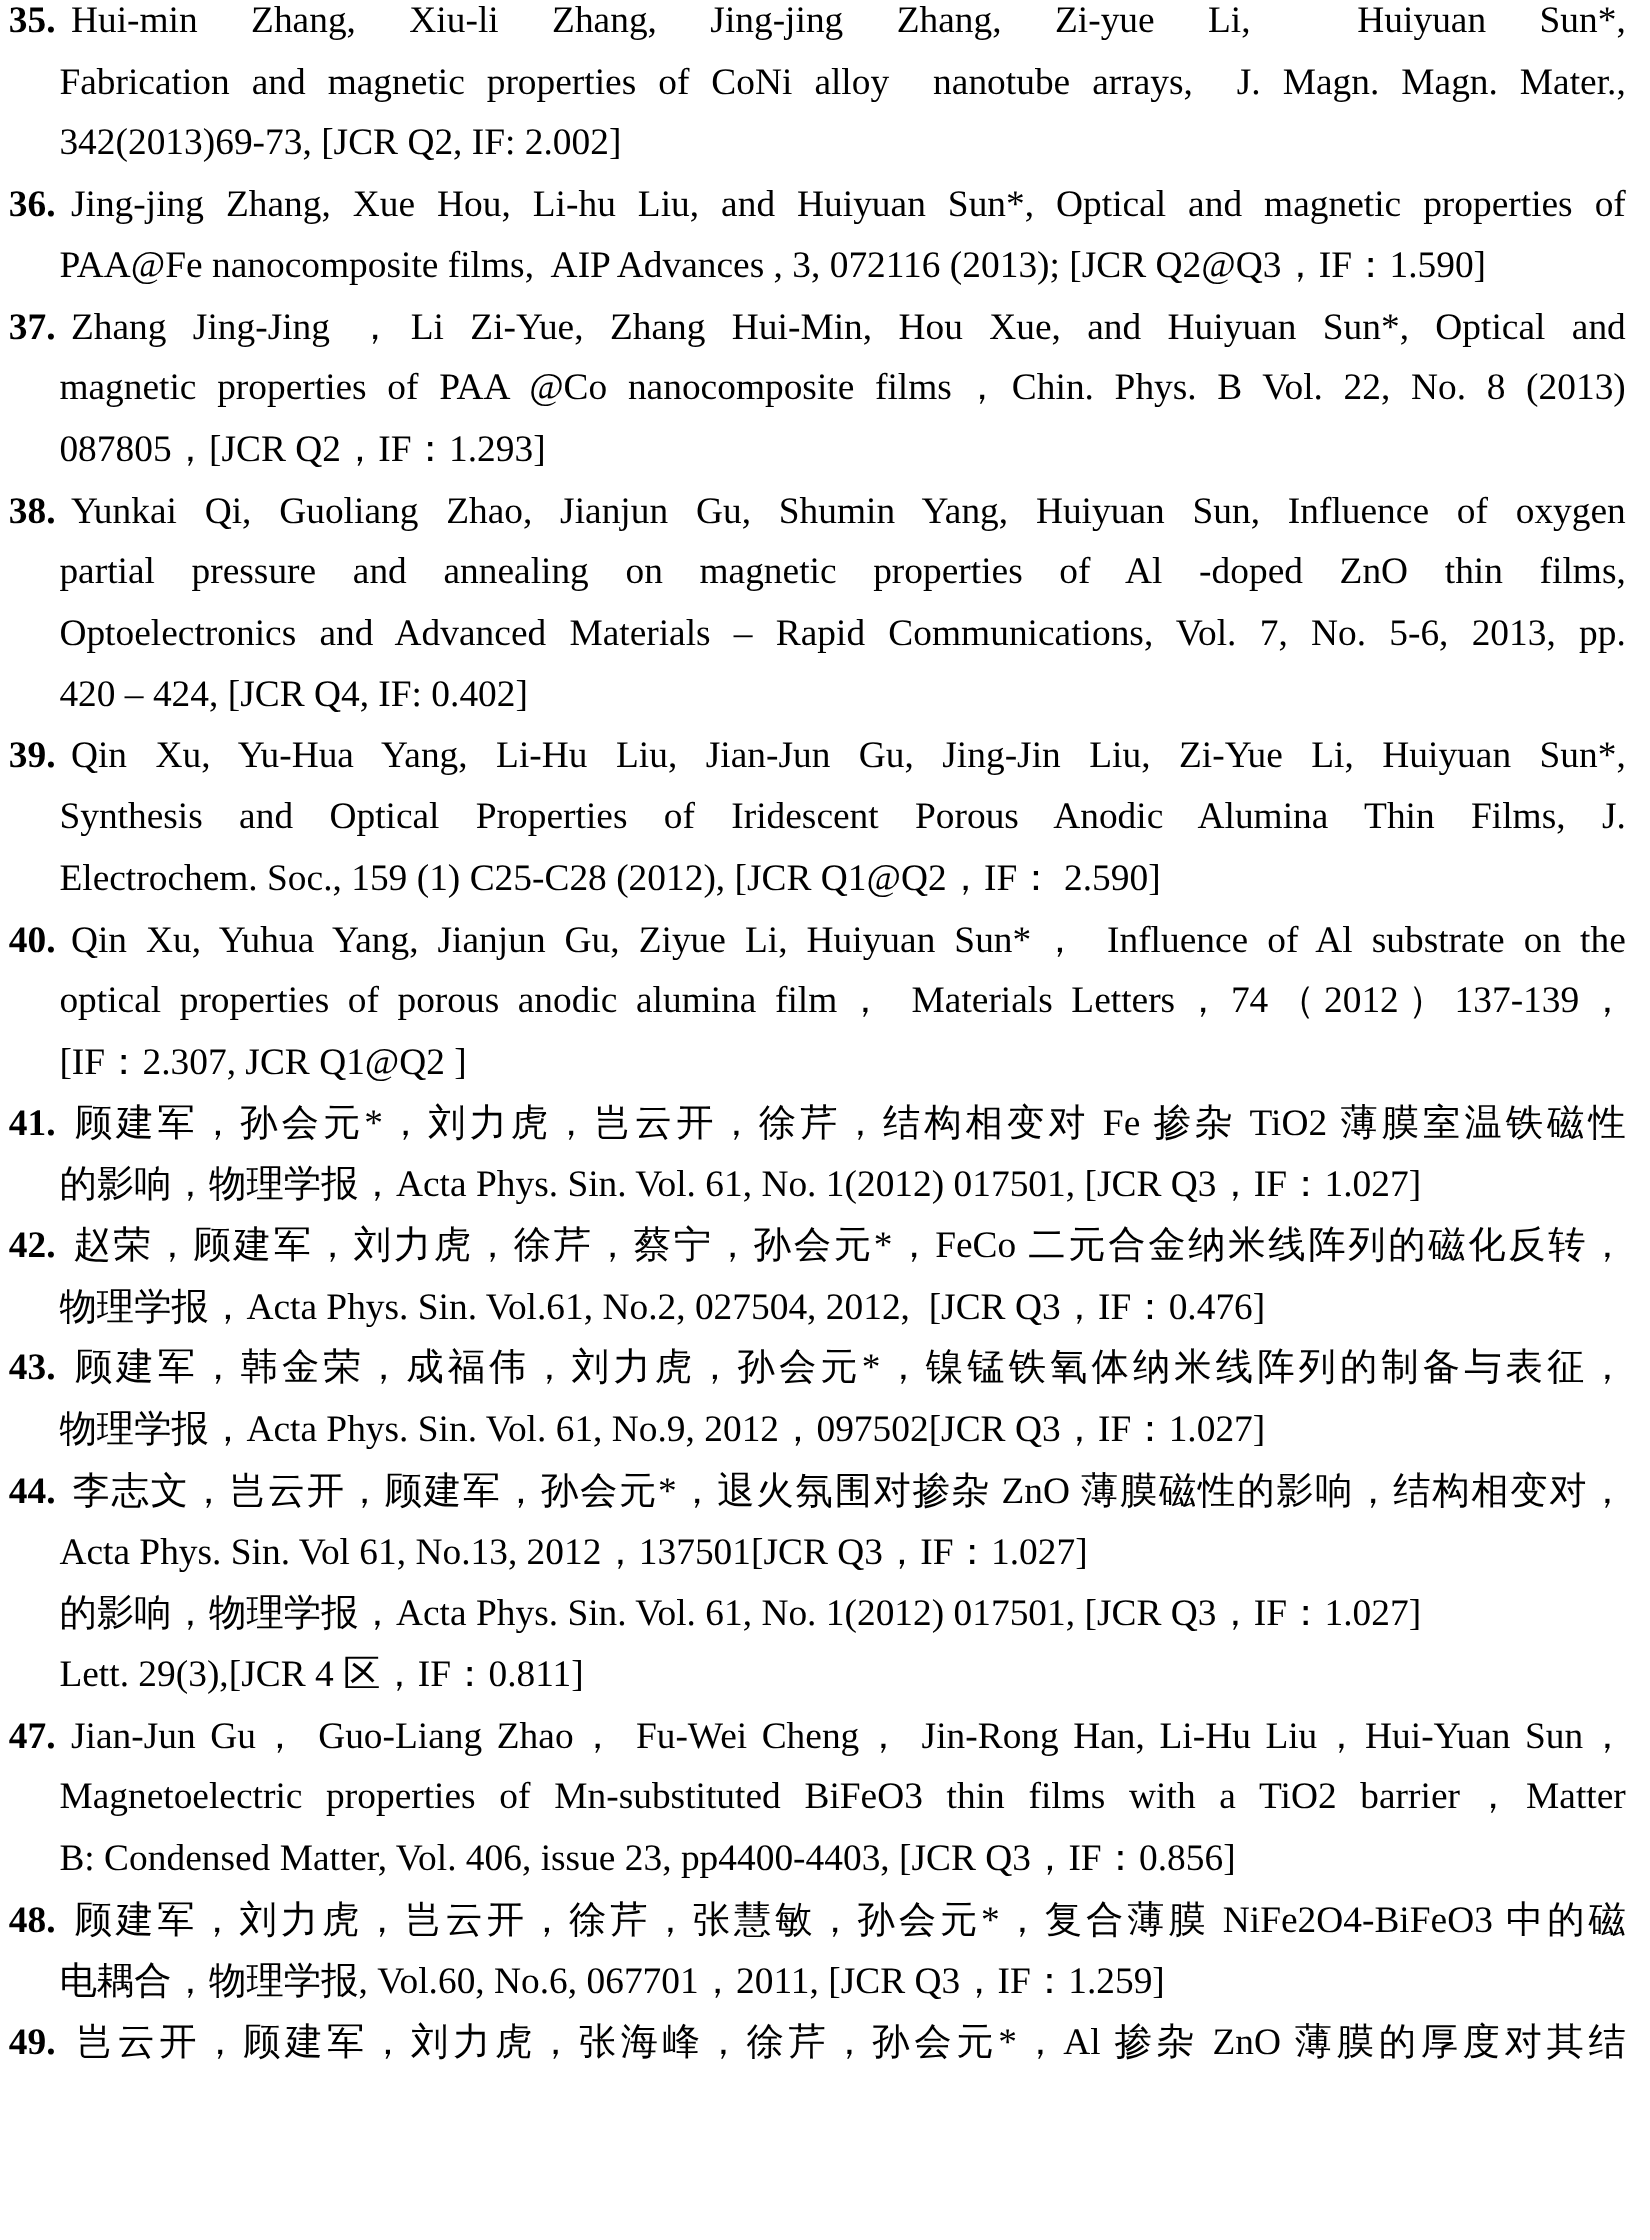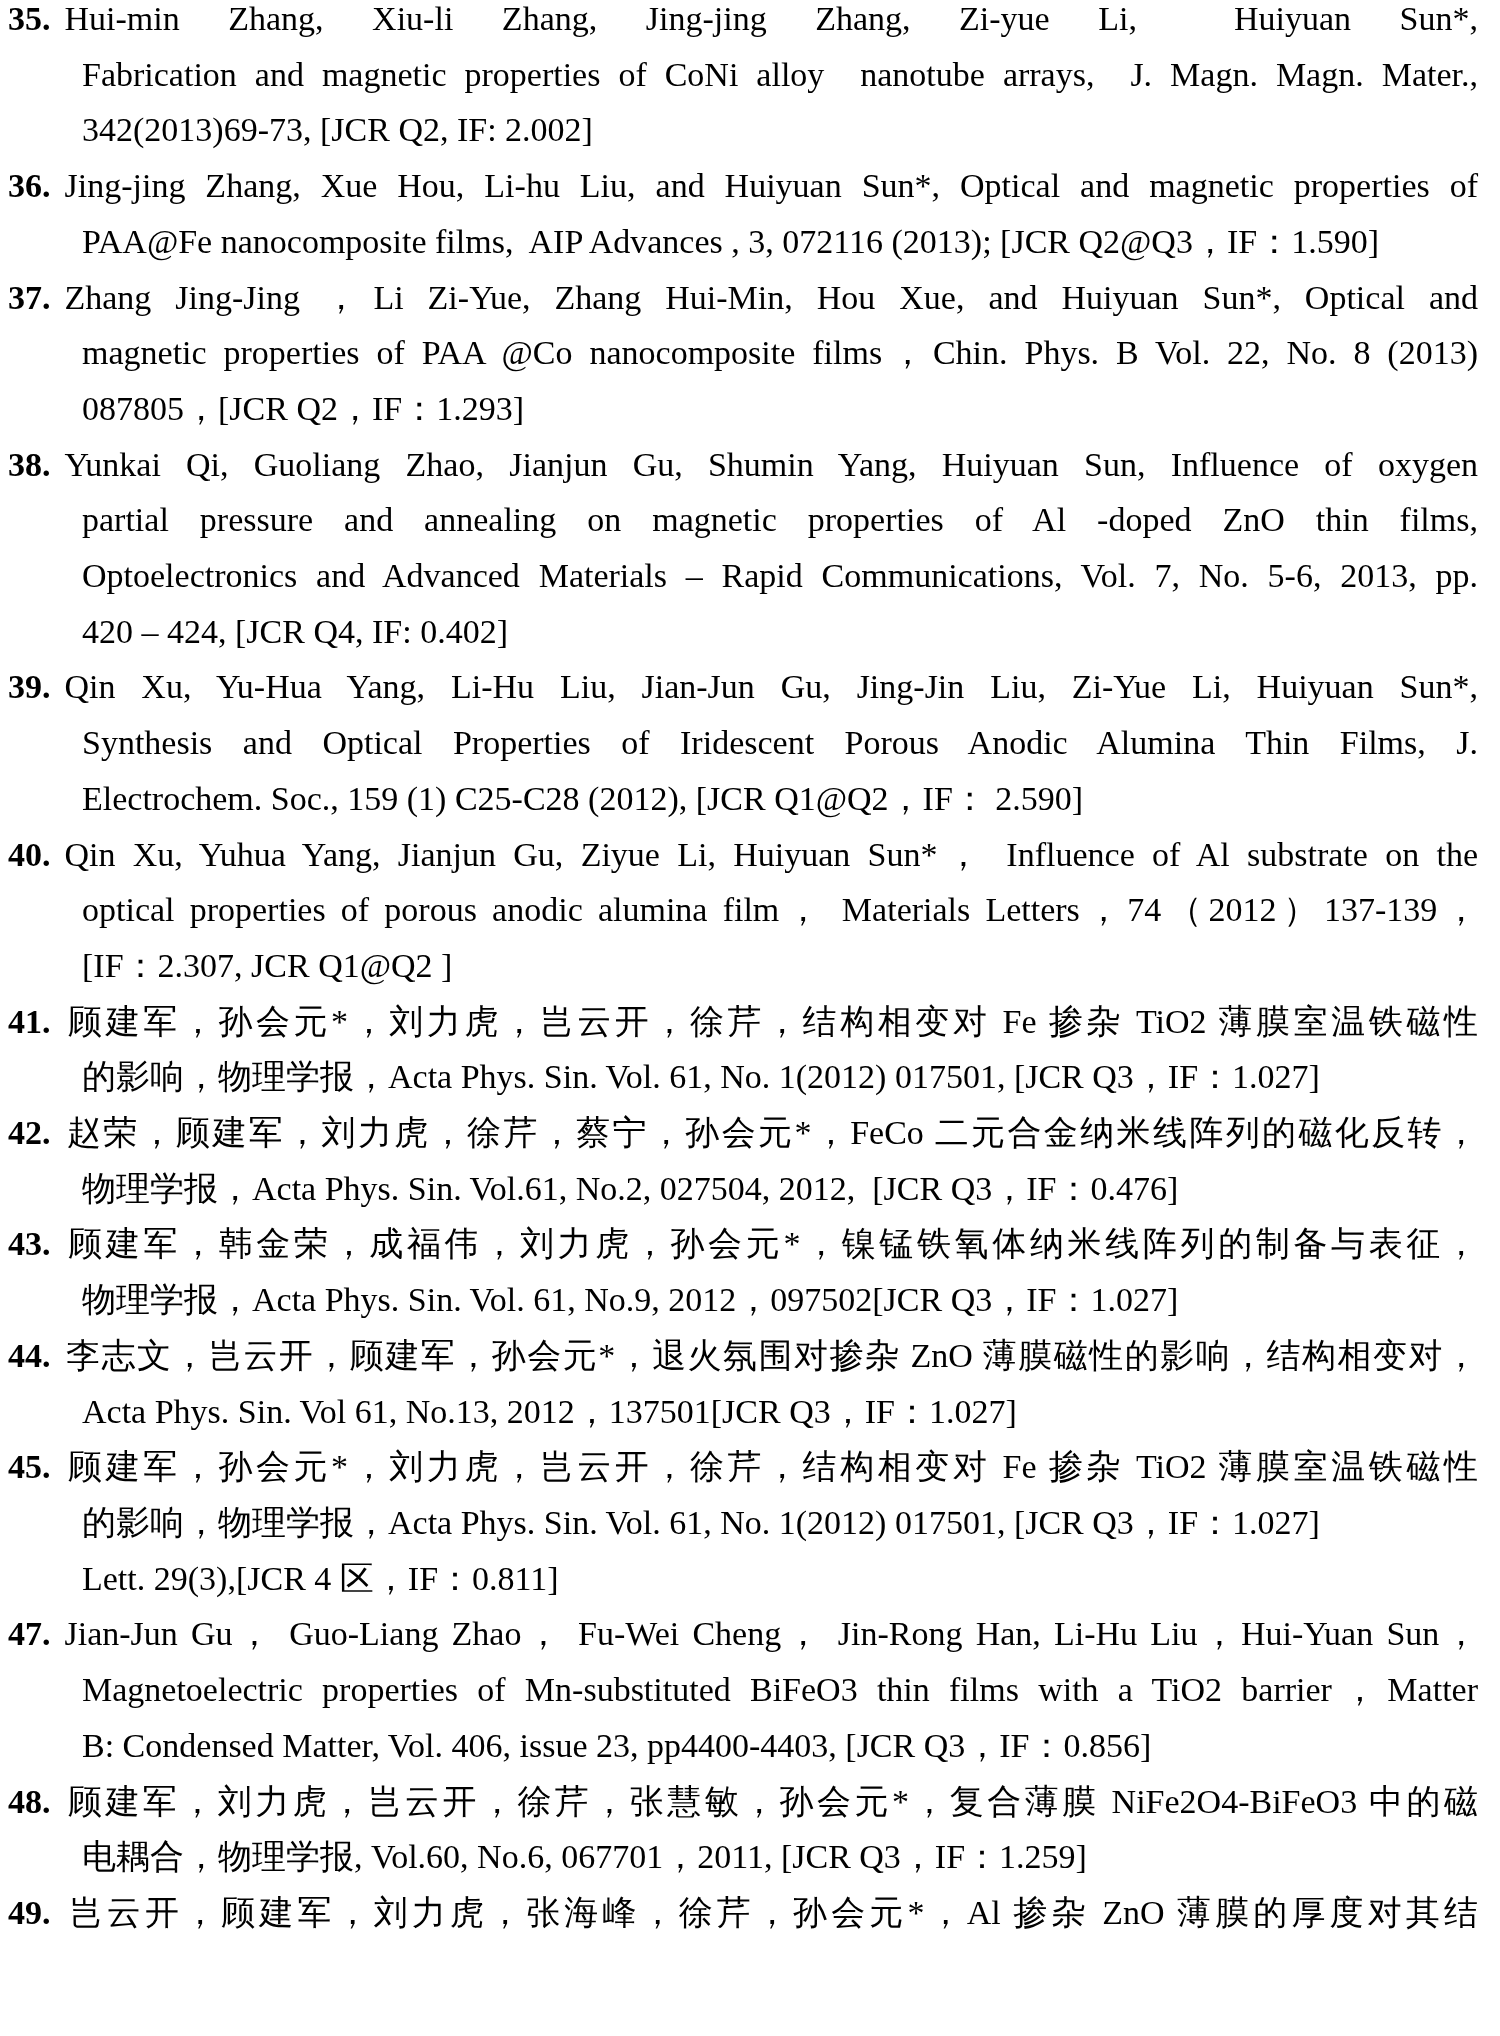--- a/index.html
+++ b/index.html
@@ -17,21 +17,21 @@
     width: 1478px;
     margin-top: -9px;
   }
   .pub-item { }
   .line {
     font-size: 34px;
     line-height: 55.7px;
     white-space: pre-wrap;
     text-align: justify;
     text-align-last: justify;
-    padding-left: 82px;
+    padding-left: 54px;
   }
   .line.first {
     padding-left: 8px;
   }
   .line.lastline {
     text-align-last: left;
   }
   .num {
     font-weight: bold;
     margin-right: 14px;
@@ -82,21 +82,20 @@
     </div>
     <div class="pub-item">
       <div class="line first"><span class="num">43.</span><span>顾建军，韩金荣，成福伟，刘力虎，孙会元*，镍锰铁氧体纳米线阵列的制备与表征，</span></div>
       <div class="line lastline">物理学报，Acta Phys. Sin. Vol. 61, No.9, 2012，097502[JCR Q3，IF：1.027]</div>
     </div>
     <div class="pub-item">
       <div class="line first"><span class="num">44.</span><span>李志文，岂云开，顾建军，孙会元*，退火氛围对掺杂 ZnO 薄膜磁性的影响，结构相变对，</span></div>
       <div class="line lastline">Acta Phys. Sin. Vol 61, No.13, 2012，137501[JCR Q3，IF：1.027]</div>
     </div>
     <div class="pub-item">
-      <div class="line first"><span class="num">45.</span><span>顾建军，孙会元*，刘力虎，岂云开，徐芹，结构相变对 Fe 掺杂 TiO2 薄膜室温铁磁性</span></div>
       <div class="line lastline">的影响，物理学报，Acta Phys. Sin. Vol. 61, No. 1(2012) 017501, [JCR Q3，IF：1.027]</div>
     </div>
     <div class="pub-item">
       <div class="line lastline">Lett. 29(3),[JCR 4 区，IF：0.811]</div>
     </div>
     <div class="pub-item">
       <div class="line first"><span class="num">47.</span><span>Jian-Jun Gu， Guo-Liang Zhao， Fu-Wei Cheng， Jin-Rong Han, Li-Hu Liu，Hui-Yuan Sun，</span></div>
       <div class="line">Magnetoelectric properties of Mn-substituted BiFeO3 thin films with a TiO2 barrier，Matter</div>
       <div class="line lastline">B: Condensed Matter, Vol. 406, issue 23, pp4400-4403, [JCR Q3，IF：0.856]</div>
     </div>

